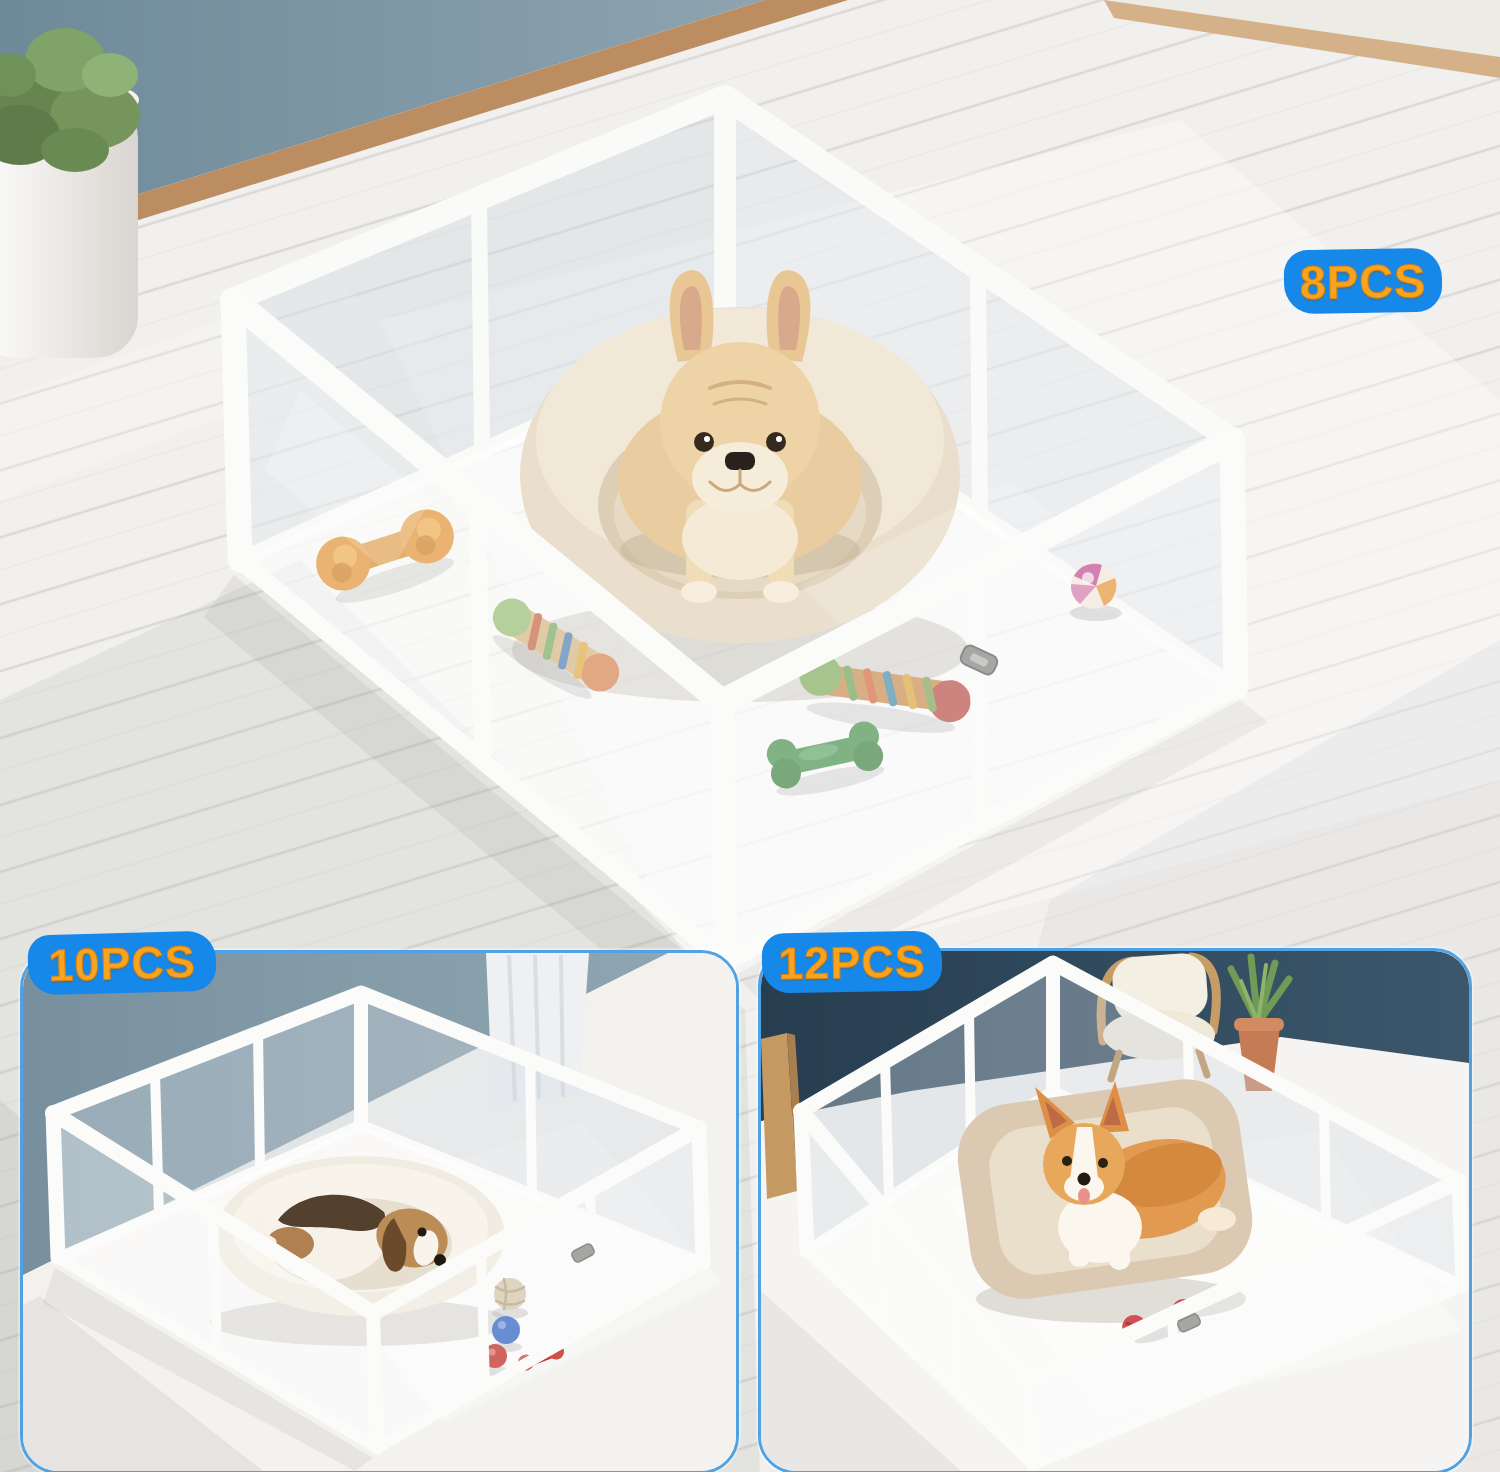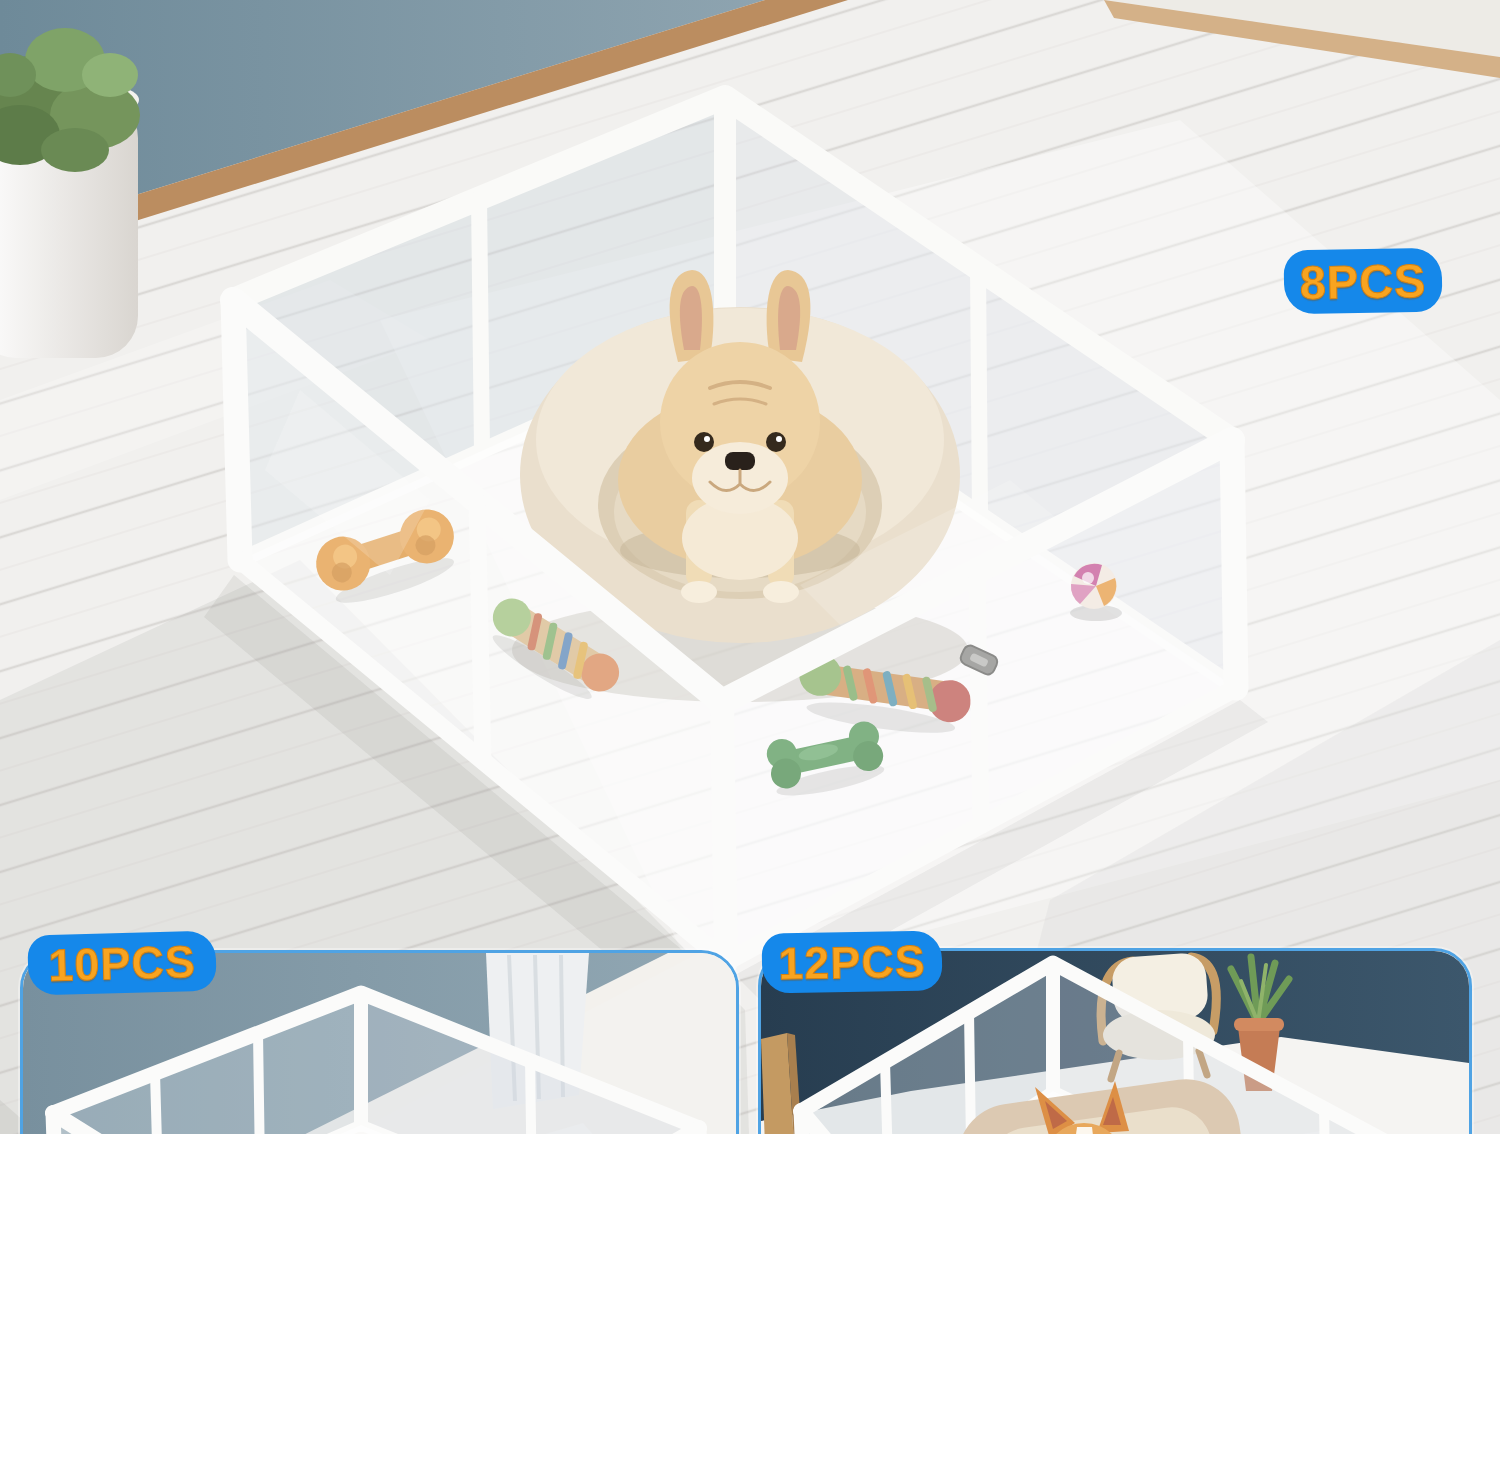--- a/index.html
+++ b/index.html
@@ -1,17 +1,17 @@
 <!DOCTYPE html>
 <html><head>
 <meta charset="utf-8">
 <style>
   html,body{margin:0;padding:0;background:#ffffff;}
   .canvas{
-    position:relative;width:1500px;height:1134px;overflow:hidden;
+    position:relative;width:1500px;height:1472px;overflow:hidden;
     font-family:"Liberation Sans",sans-serif;background:#f1f0ee;
   }
   .scene-svg{position:absolute;left:0;top:0;display:block;}
   .inset{
     position:absolute;box-sizing:border-box;border:3px solid #4FA3E4;
     border-radius:38px;overflow:hidden;background:#f4f3f1;
     box-shadow:0 0 0 2px rgba(255,255,255,.35);
   }
   .inset svg{display:block;}
   .inset-left{left:20px;top:950px;width:719px;height:524px;}

